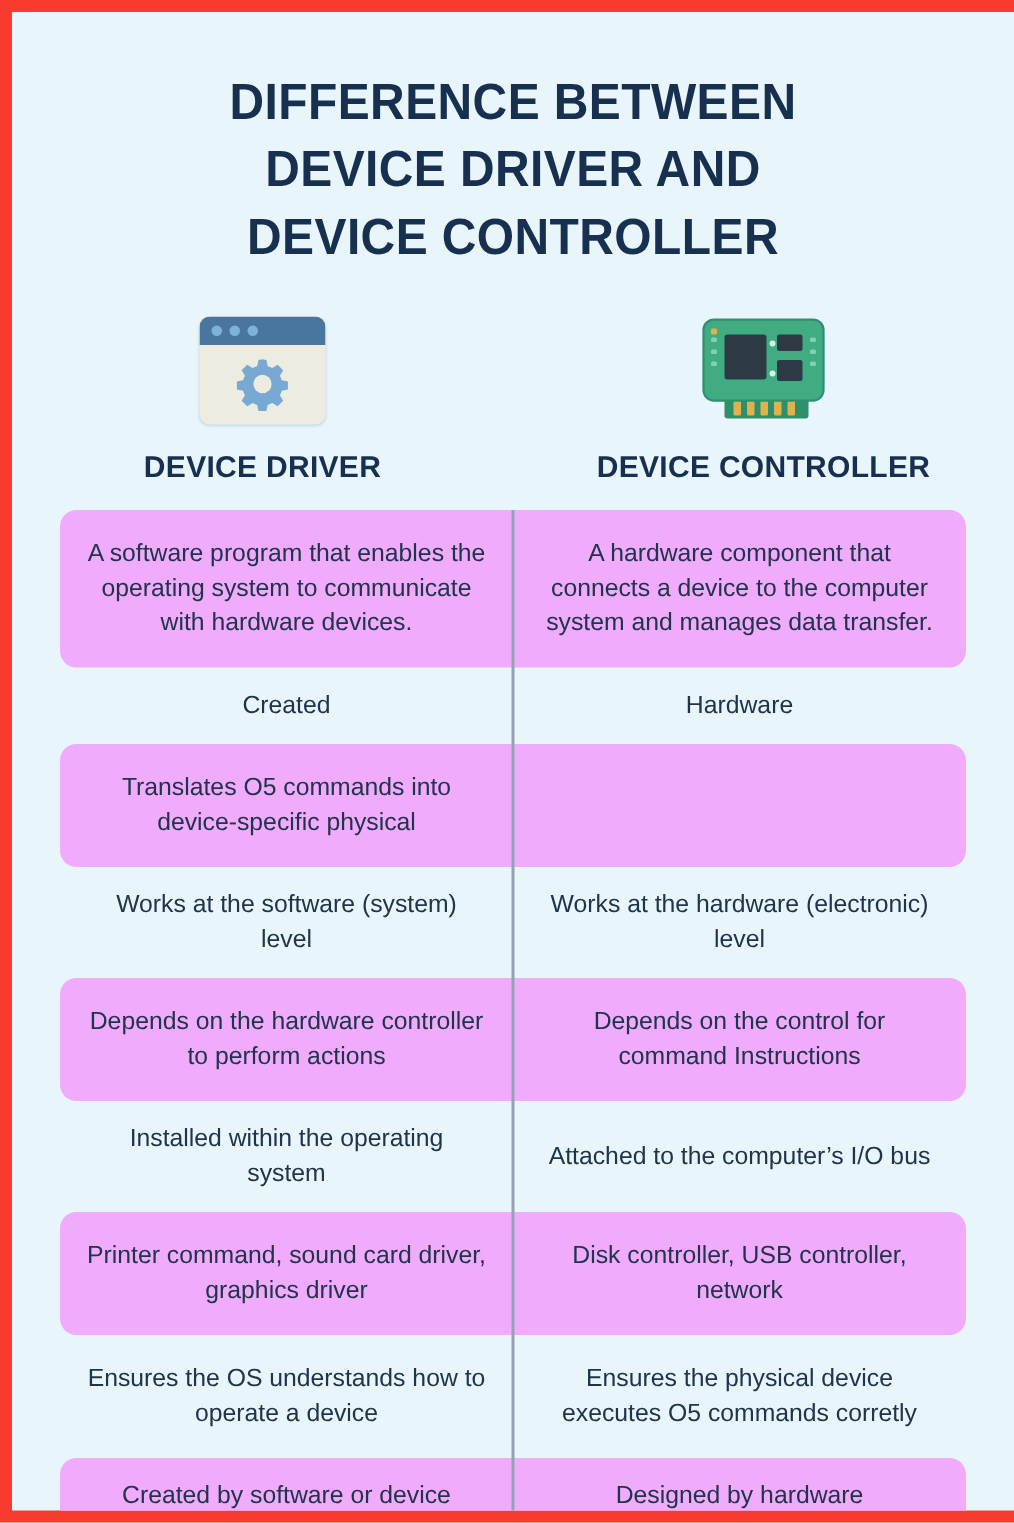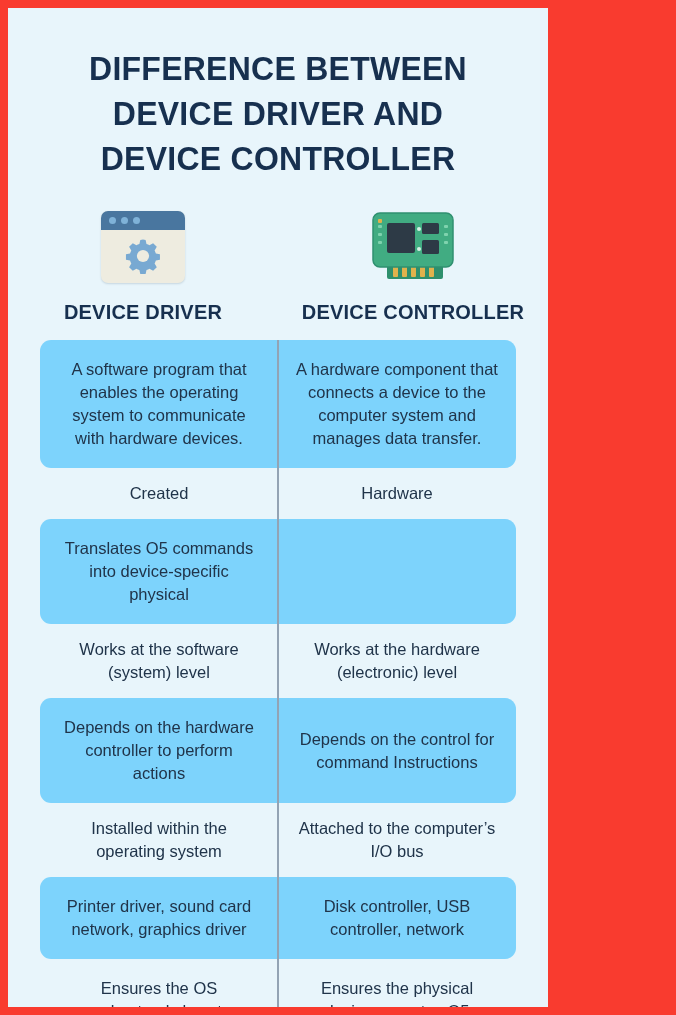--- a/index.html
+++ b/index.html
@@ -10,21 +10,21 @@
     width: 676px;
     height: 1015px;
     background: #f93b2f;
     font-family: "Liberation Sans", "DejaVu Sans", sans-serif;
     overflow: hidden;
   }
   .poster {
     position: absolute;
     left: 8px;
     top: 8px;
-    width: 540px;
+    width: 668px;
     height: 999px;
     background: #e8f5fb;
     overflow: hidden;
   }
 
   
   .title-block {
     padding-top: 38px;
     text-align: center;
   }
@@ -121,21 +121,21 @@
     background: #93a3b4;
     z-index: 3;
   }
   .row {
     display: flex;
     position: relative;
     z-index: 1;
     border-radius: 11px;
   }
   .row.shaded {
-    background: #7dd3fc;
+    background: #f0abfc;
   }
   .cell {
     width: 50%;
     box-sizing: border-box;
     text-align: center;
     font-size: 16.5px;
     line-height: 23px;
     color: #20344a;
     padding: 14px 20px;
     display: flex;
@@ -223,21 +223,21 @@
       </div>
       <div class="row shaded tall">
         <div class="cell">Depends on the hardware controller to perform actions</div>
         <div class="cell">Depends on the control for command Instructions</div>
       </div>
       <div class="row">
         <div class="cell">Installed within the operating system</div>
         <div class="cell">Attached to the computer’s I/O bus</div>
       </div>
       <div class="row shaded tall">
-        <div class="cell">Printer driver, sound card network, graphics driver</div>
+        <div class="cell">Printer command, sound card driver, graphics driver</div>
         <div class="cell">Disk controller, USB controller, network</div>
       </div>
       <div class="row tall">
         <div class="cell">Ensures the OS understands how to operate a device</div>
         <div class="cell">Ensures the physical device executes O5 commands corretly</div>
       </div>
       <div class="row shaded">
         <div class="cell">Created by software or device manufacturers</div>
         <div class="cell">Designed by hardware manufacturers</div>
       </div>

